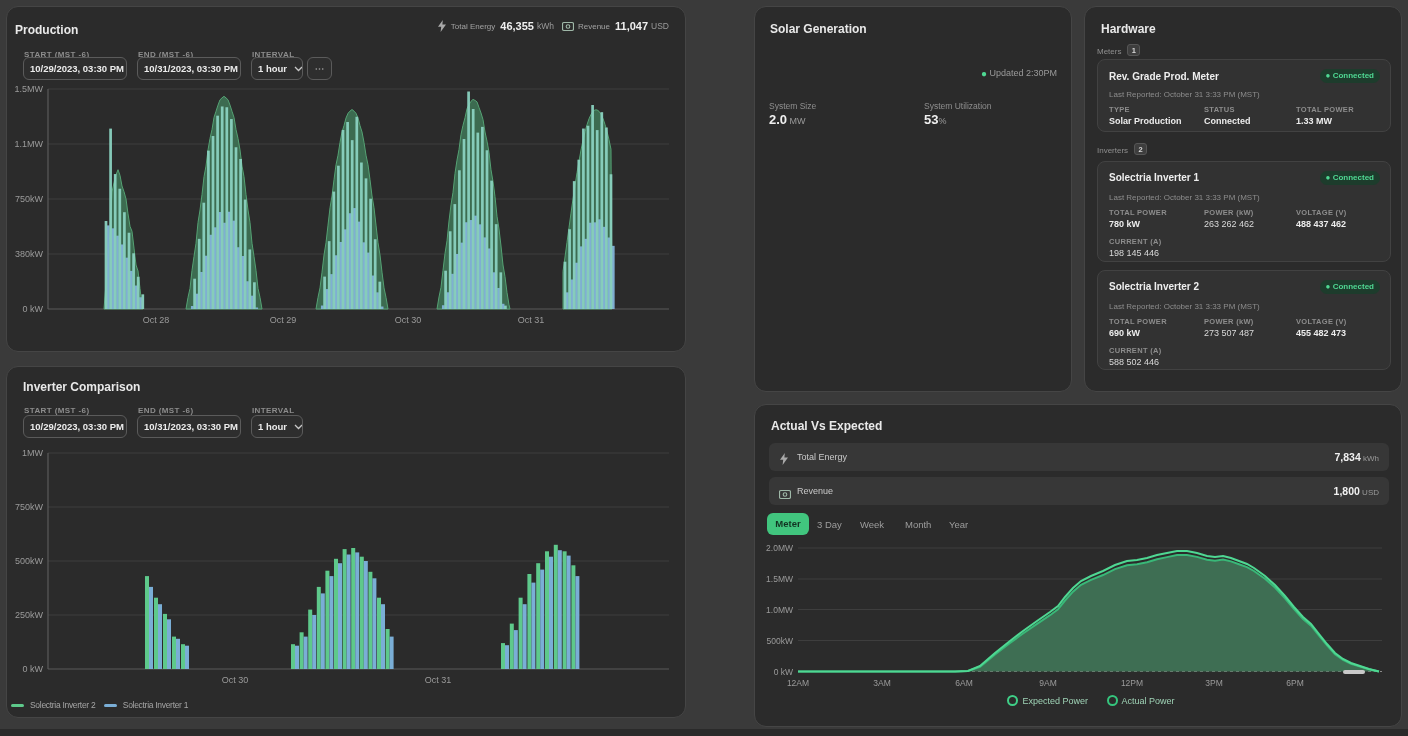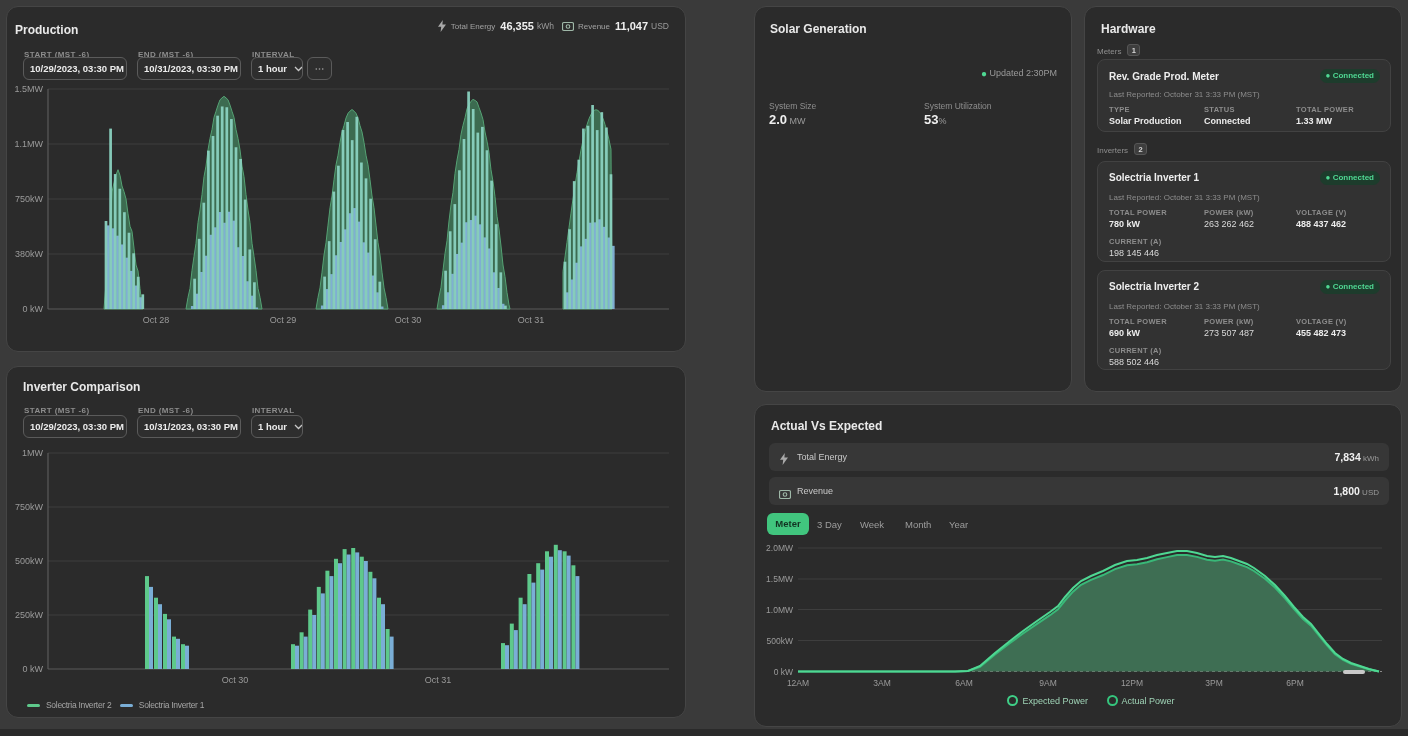--- a/index.html
+++ b/index.html
@@ -262,21 +262,21 @@
       <rect x="533.2" y="202.6" width="4.0" height="99.4" fill="#7aaed6"></rect>
       <rect x="538.0" y="184.3" width="4.0" height="117.7" fill="#5ec98b"></rect>
       <rect x="542.0" y="189.7" width="4.0" height="112.3" fill="#7aaed6"></rect>
       <rect x="546.8" y="177.8" width="4.0" height="124.2" fill="#5ec98b"></rect>
       <rect x="550.8" y="183.2" width="4.0" height="118.8" fill="#7aaed6"></rect>
       <rect x="555.6" y="184.3" width="4.0" height="117.7" fill="#5ec98b"></rect>
       <rect x="559.6" y="188.6" width="4.0" height="113.4" fill="#7aaed6"></rect>
       <rect x="564.4" y="198.3" width="4.0" height="103.7" fill="#5ec98b"></rect>
       <rect x="568.4" y="209.1" width="4.0" height="92.9" fill="#7aaed6"></rect>
     </svg>
-  <div class="abs" style="left:20px;top:327px;white-space:nowrap;">
+  <div class="abs" style="left:4px;top:327px;white-space:nowrap;">
     <span class="leg"><span class="dash" style="background:#5ec98b;"></span>Solectria Inverter 2</span>
     <span class="leg" style="margin-left:4px;"><span class="dash" style="background:#7aaed6;"></span>Solectria Inverter 1</span>
   </div>
 </div>
 
 <div class="panel" style="left:754px;top:6px;width:318px;height:386px;">
   <div class="abs" style="left:15px;top:15px;font-weight:bold;color:#e9e9e9;font-size:12px;">Solar Generation</div>
   <div class="abs" style="right:14px;top:15px;font-size:9px;color:#9a9a9a;margin-top:46px;"><span style="color:#4fd893;font-size:10px;vertical-align:-1px;">●</span> Updated 2:30PM</div>
   <div class="abs" style="left:14px;top:94px;font-size:8.5px;color:#8f8f8f;">System Size</div>
   <div class="abs" style="left:14px;top:105px;font-size:13px;color:#efefef;font-weight:bold;">2.0<span style="font-size:9px;color:#9a9a9a;font-weight:normal;"> MW</span></div>

